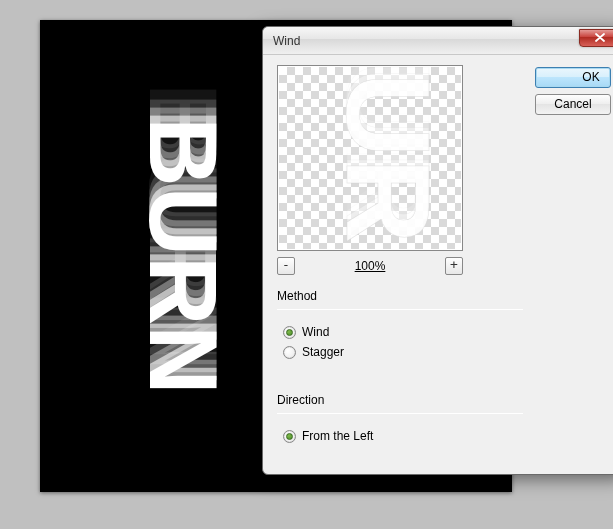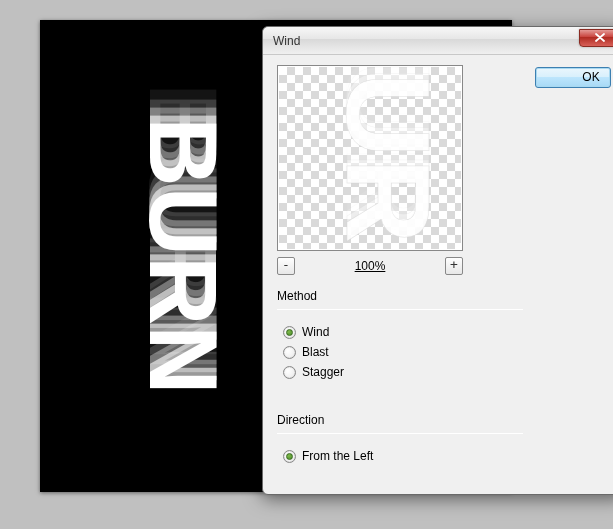--- a/index.html
+++ b/index.html
@@ -217,35 +217,32 @@
 
       <div class="group">
         <div class="group-title">Method</div>
         <div class="sep"></div>
         <div class="radio-row">
           <span class="radio checked"></span>
           <span>Wind</span>
         </div>
         <div class="radio-row">
           <span class="radio"></span>
-          <span>Blast</span>
-        </div>
-        <div class="radio-row">
-          <span class="radio"></span>
           <span>Stagger</span>
         </div>
       </div>
 
       <div class="group" style="margin-bottom:12px;">
         <div class="group-title">Direction</div>
         <div class="sep"></div>
         <div class="radio-row">
           <span class="radio checked"></span>
           <span>From the Left</span>
         </div>
       </div>
     </div>
 
     <div class="right-col">
       <div class="btn primary">OK</div>
+      <div class="btn">Cancel</div>
     </div>
   </div>
 </div>
 
 </body></html>

